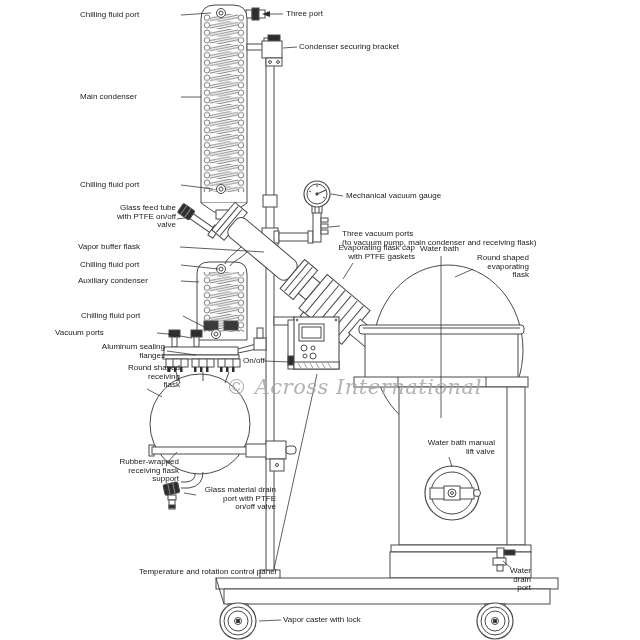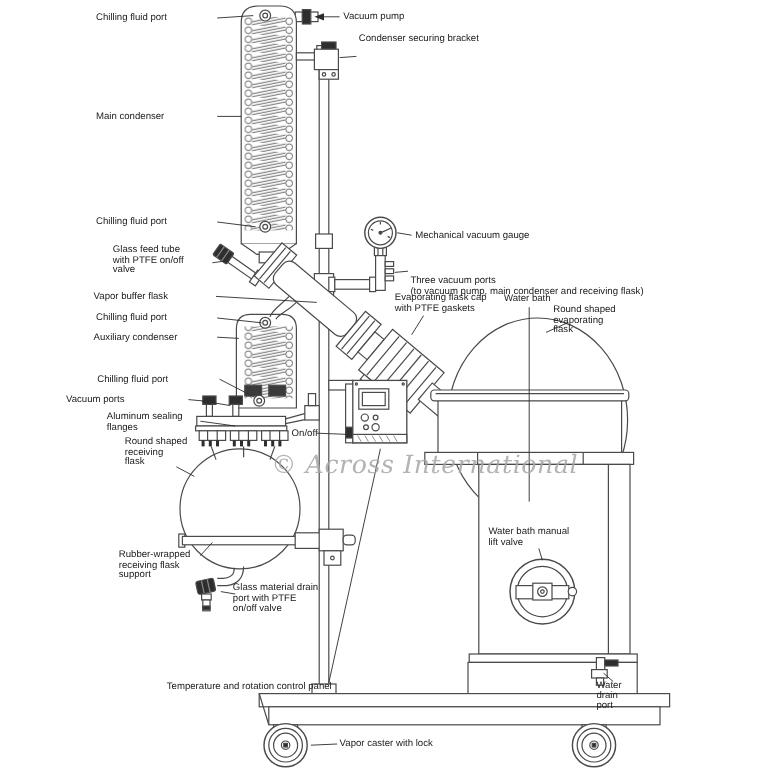--- a/index.html
+++ b/index.html
@@ -2,21 +2,21 @@
 <html><head>
 <meta charset="utf-8">
 <style>
   html,body{margin:0;padding:0;background:#fff;}
   #canvas{position:relative;width:640px;height:640px;background:#fff;overflow:hidden;
           font-family:"Liberation Sans",sans-serif;}
   svg{position:absolute;left:0;top:0;}
   .lbl{position:absolute;font:8px/8.5px "Liberation Sans",sans-serif;color:#1a1a1a;
        white-space:pre-line;letter-spacing:0;}
   .r{}
-  .c{text-align:left;}
+  .c{text-align:right;}
   #watermark{position:absolute;left:226px;top:334px;
              font:italic 21px "DejaVu Serif",serif;color:#a6a6a6;opacity:.85;
              letter-spacing:.5px;white-space:nowrap;margin-top:41px;}
 </style>
 </head>
 <body>
 
 <div id="canvas">
 
 <svg width="640" height="640" viewBox="0 0 640 640">
@@ -301,22 +301,22 @@
     <line x1="196" y1="495" x2="184" y2="493"></line>
     <line x1="274" y1="569" x2="317" y2="374"></line>
     <line x1="511" y1="568" x2="503" y2="561"></line>
     <line x1="281" y1="620" x2="259" y2="621"></line>
   </g>
 </svg>
 
   <div id="watermark">© Across International</div>
 
   <div class="lbl r" style="left:80px;top:11px;width:100px">Chilling fluid port</div>
-  <div class="lbl" style="left:286px;top:10px">Vacuum pump</div>
-  <div class="lbl" style="left:299px;top:28px">Condenser securing bracket</div>
+  <div class="lbl" style="left:286px;top:10px">Three port</div>
+  <div class="lbl" style="left:299px;top:43px">Condenser securing bracket</div>
   <div class="lbl r" style="left:80px;top:93px;width:100px">Main condenser</div>
   <div class="lbl r" style="left:80px;top:181px;width:100px">Chilling fluid port</div>
   <div class="lbl" style="left:346px;top:192px">Mechanical vacuum gauge</div>
   <div class="lbl c" style="left:94px;top:204px;width:82px">Glass feed tube
 with PTFE on/off
 valve</div>
   <div class="lbl" style="left:342px;top:230px">Three vacuum ports
 (to vacuum pump, main condenser and receiving flask)</div>
   <div class="lbl r" style="left:78px;top:243px;width:100px">Vapor buffer flask</div>
   <div class="lbl c" style="left:329px;top:244px;width:86px">Evaporating flask cap

